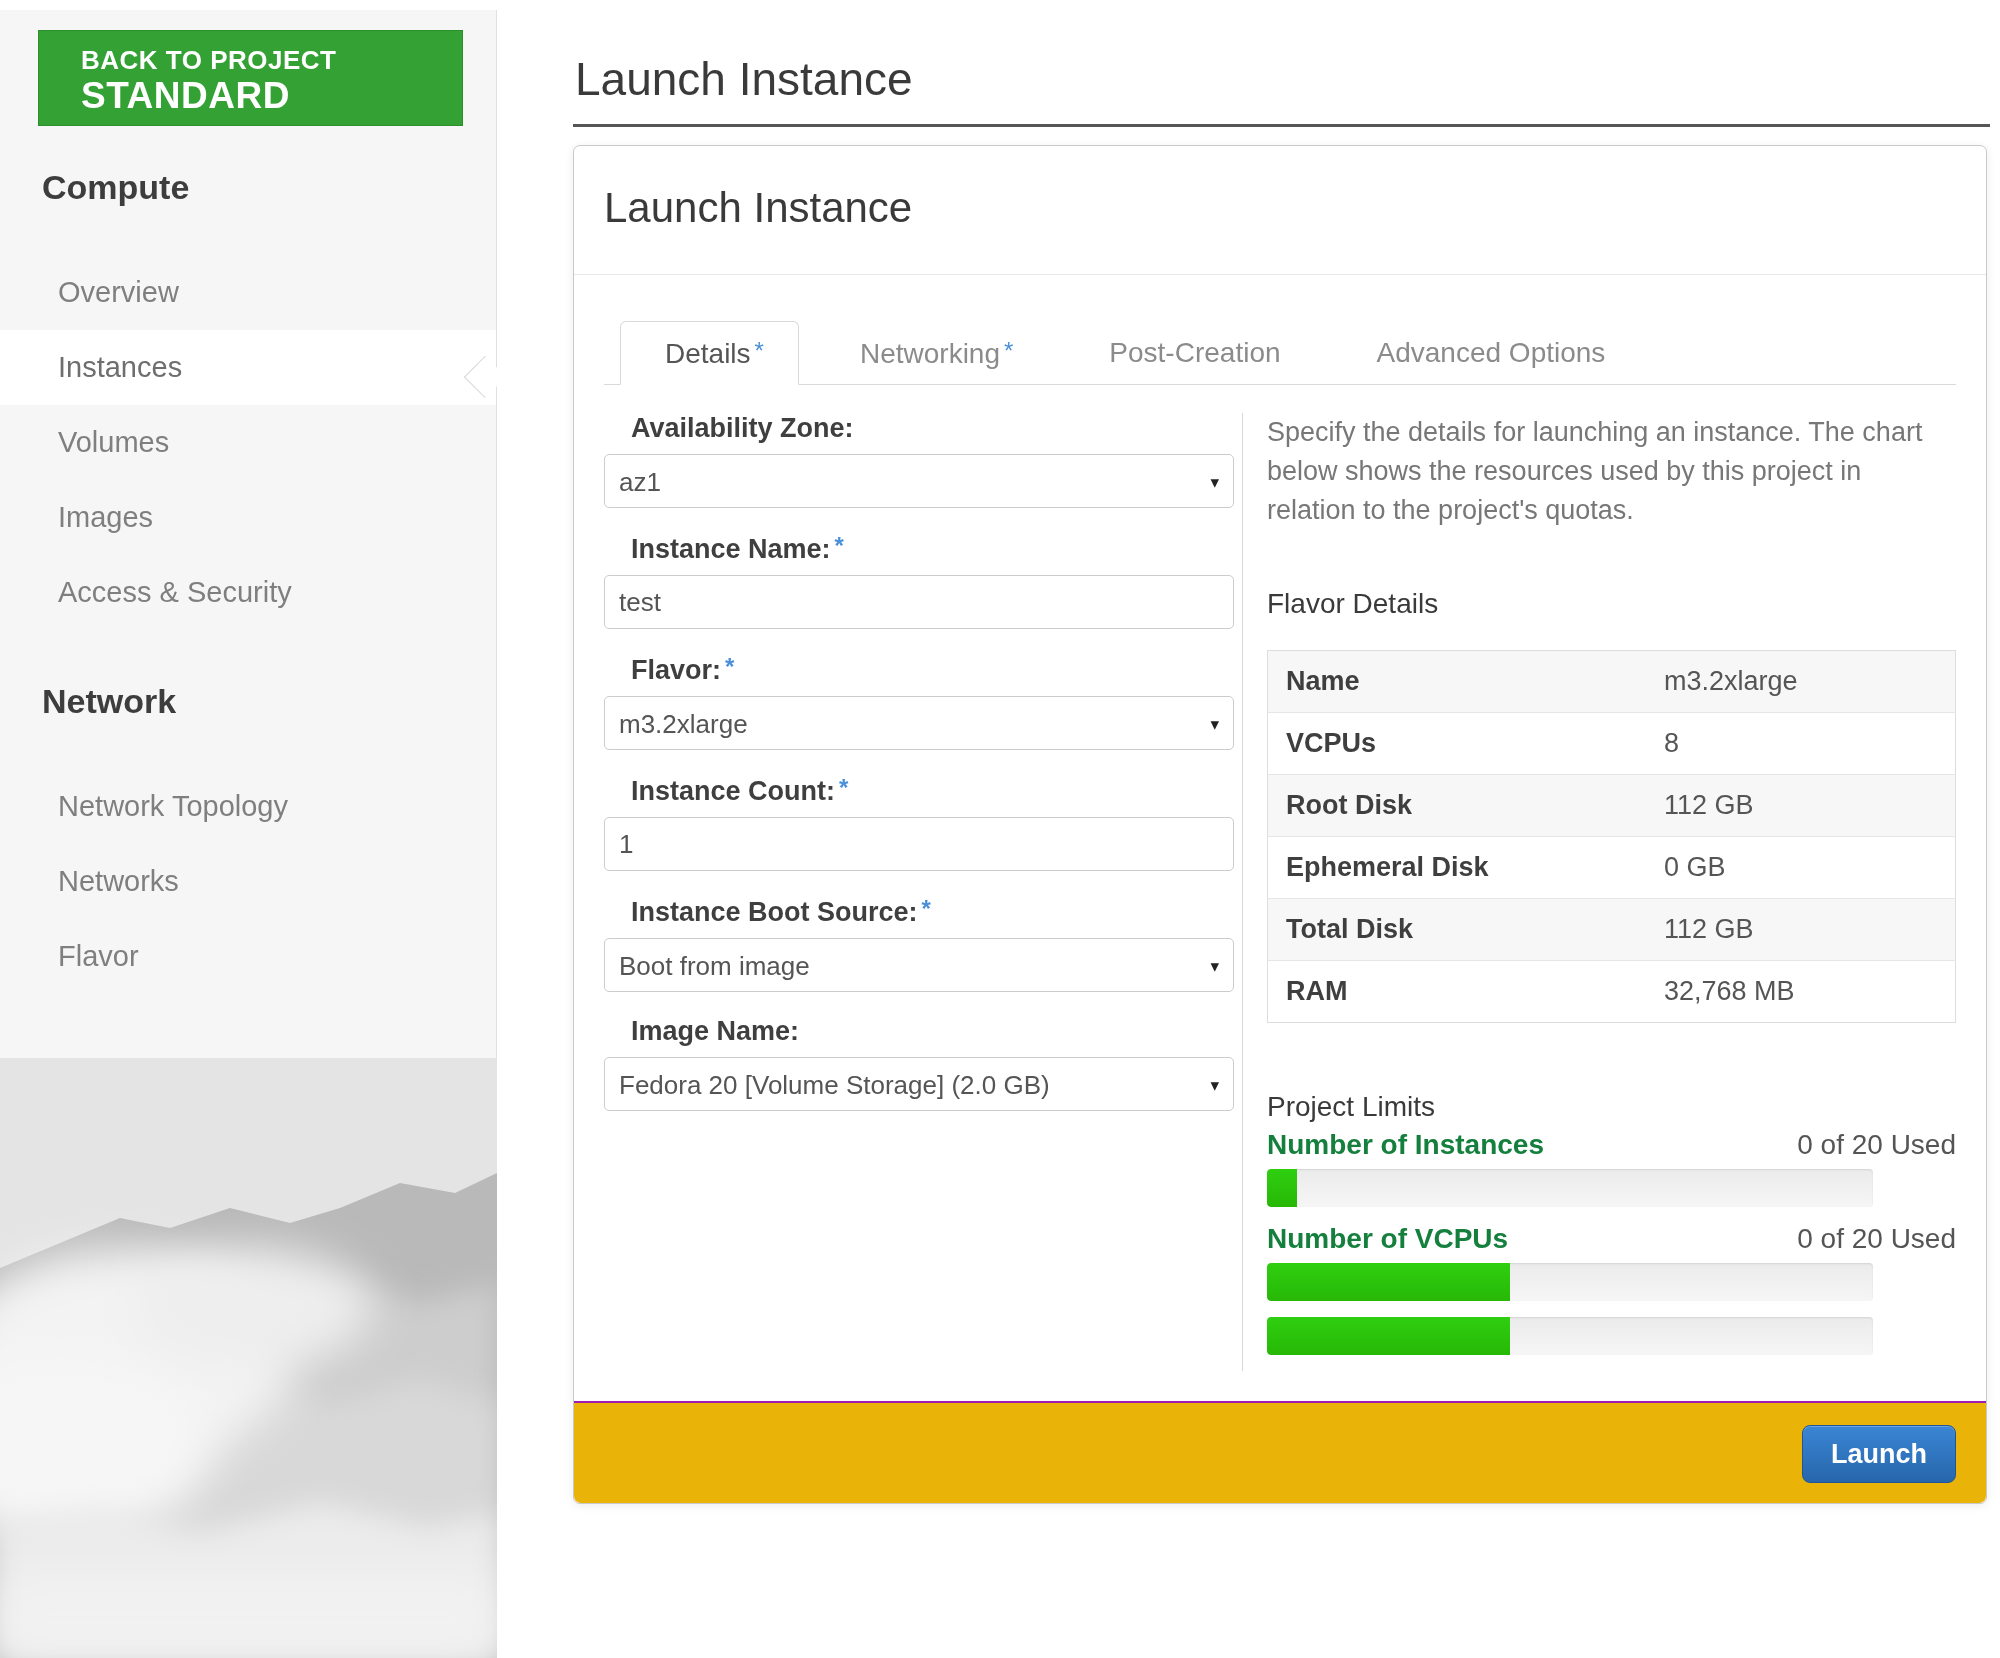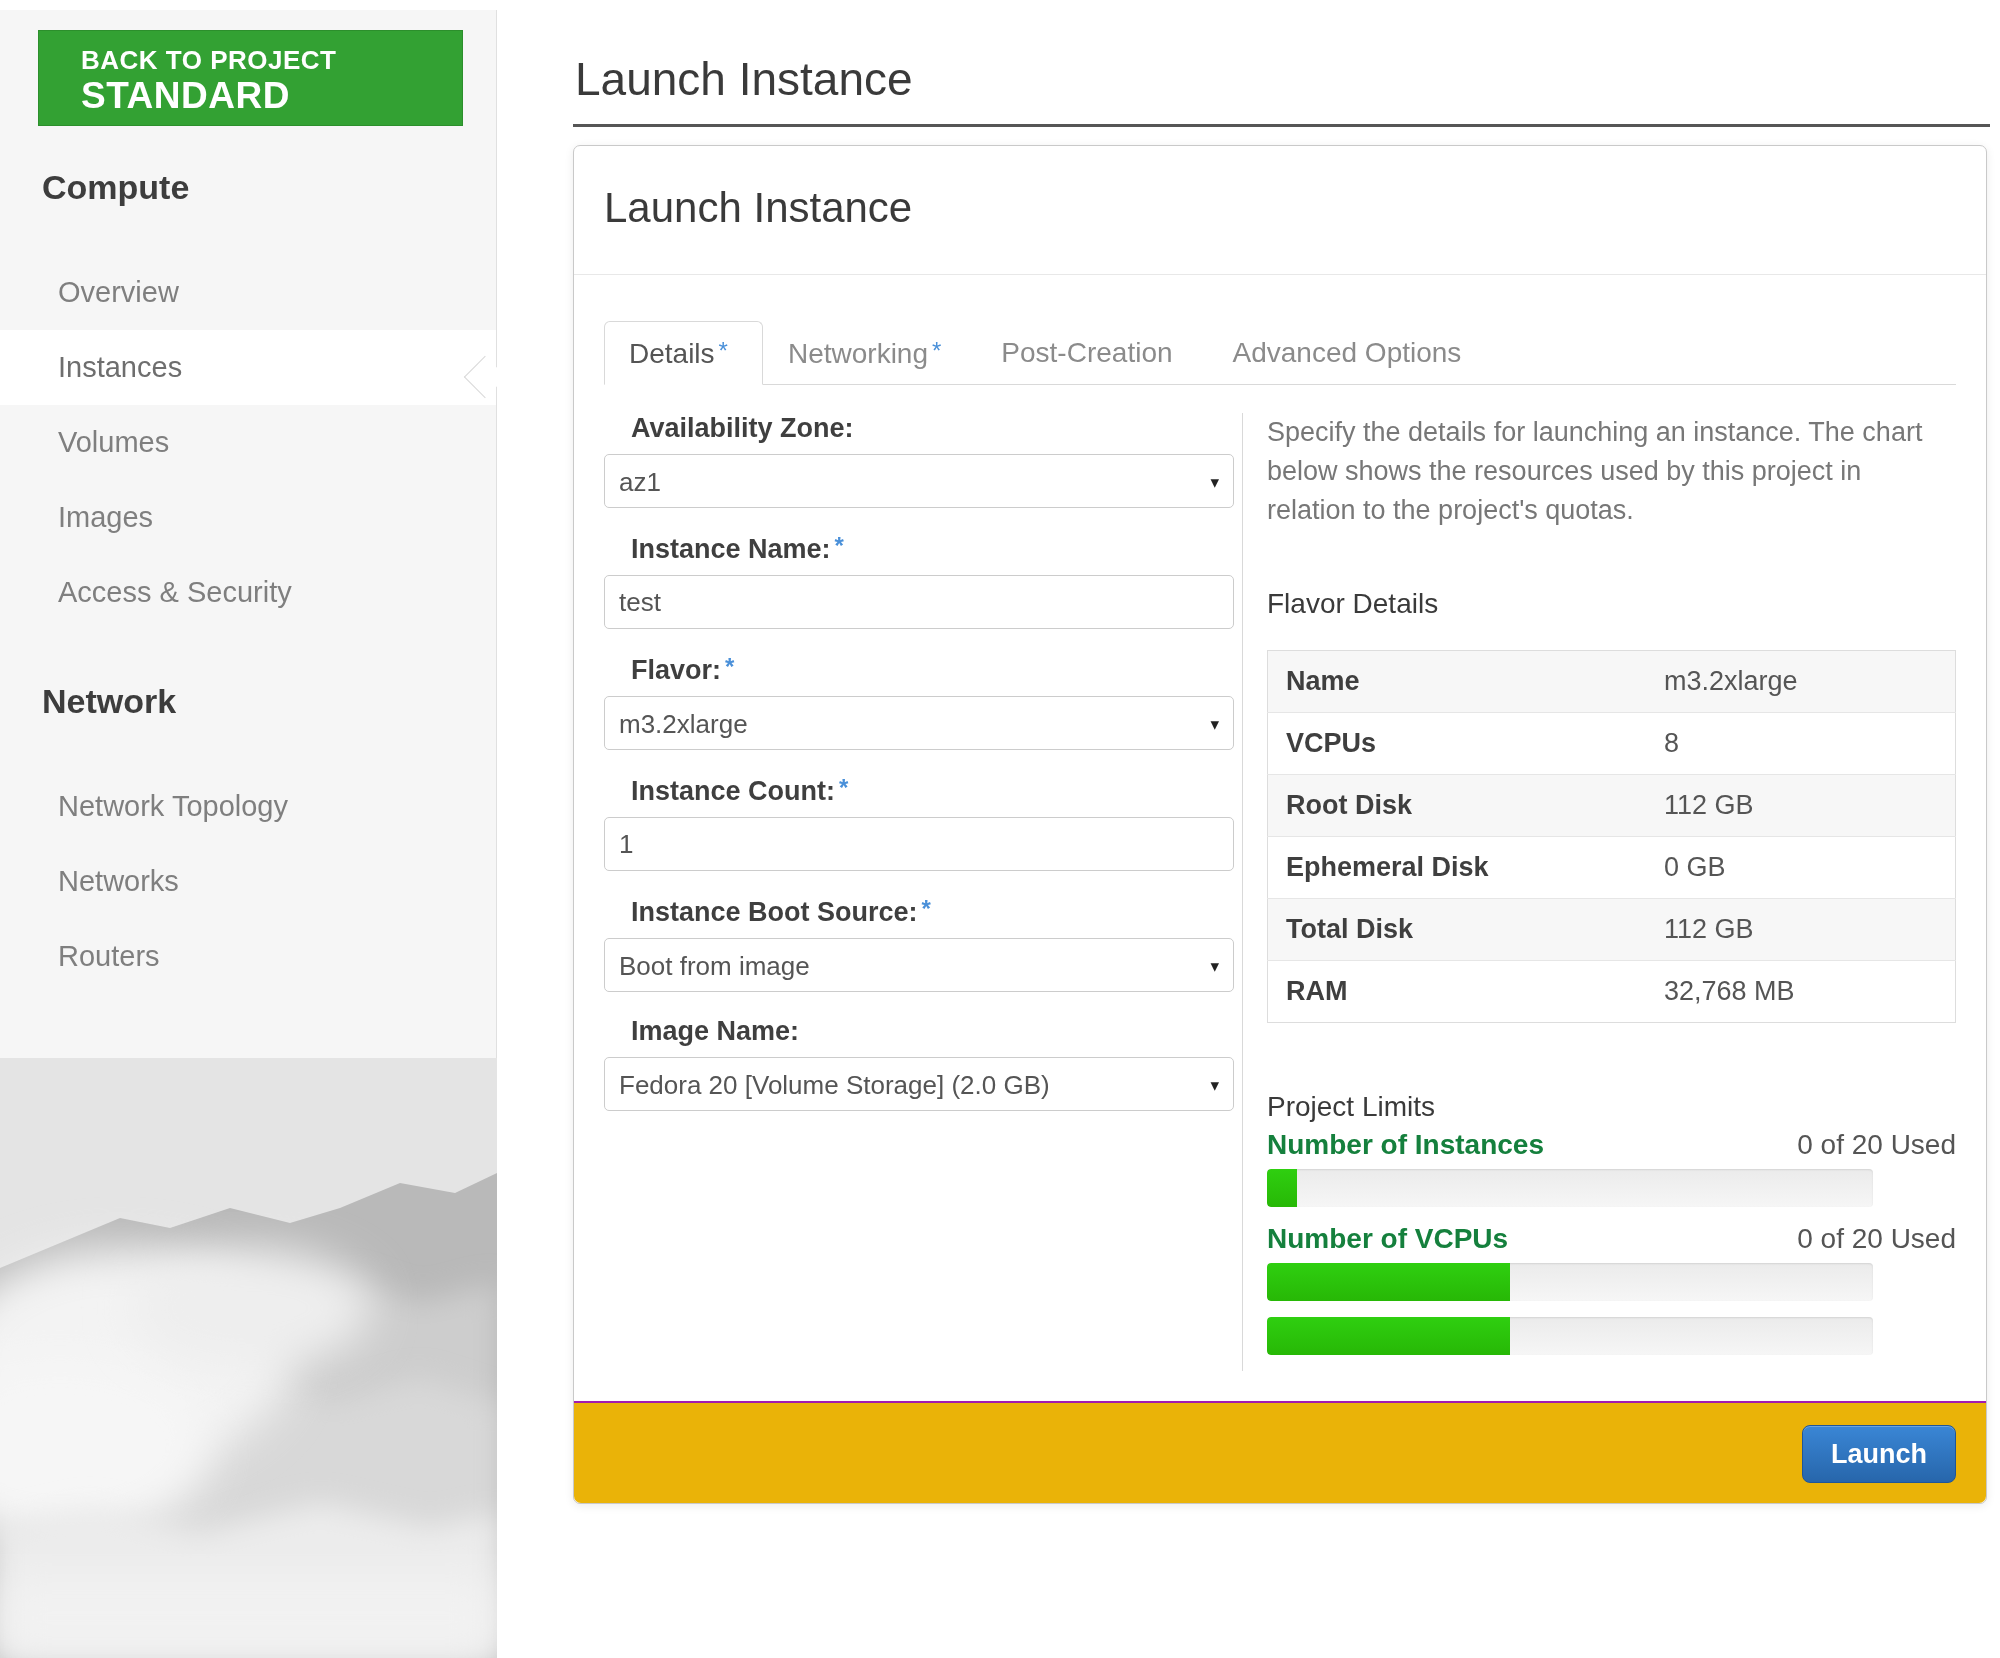--- a/index.html
+++ b/index.html
@@ -38,22 +38,22 @@
   .modal { position:relative; margin:18px 0 0 75px; width:1414px;
            background:#ffffff; border:1px solid #c9c9c9; border-radius:7px;
            box-shadow:0 2px 10px rgba(0,0,0,.08); }
   .modal-header { padding:38px 30px 42px 30px; border-bottom:1px solid #e8e8e8; }
   .modal-title { font-size:42px; font-weight:400; color:#3a3a3a; }
 
   .modal-body { padding:46px 30px 30px 30px; }
 
   
   .tabs { display:flex; border-bottom:1px solid #d9d9d9; }
-  .tab { padding:15px 34px 14px 24px; font-size:28px; color:#8b8b8b; cursor:pointer;
-         border:1px solid transparent; margin-bottom:-1px; white-space:nowrap; }
+  .tab { padding:15px 34px 14px 44px; font-size:28px; color:#8b8b8b; cursor:pointer;
+         border:1px solid transparent; margin-bottom:-1px; white-space:nowrap;margin-left:16px; }
   .tab.active { background:#ffffff; color:#555555; border-color:#d9d9d9;
                 border-bottom-color:#ffffff; border-radius:6px 6px 0 0; }
   .req { color:#4a90d9; font-size:24px; vertical-align:4px; padding-left:4px; }
 
   
   .cols { display:flex; margin-top:28px; }
   .col-form { width:630px; flex:0 0 630px; }
   .col-help { flex:1 1 auto; margin-left:8px; border-left:1px solid #d9d9d9; padding-left:24px; }
 
   .form-group { margin-bottom:24px; }
@@ -113,21 +113,21 @@
     <div class="side-item">Overview</div>
     <div class="side-item active">Instances</div>
     <div class="side-item">Volumes</div>
     <div class="side-item">Images</div>
     <div class="side-item">Access &amp; Security</div>
 
     <div class="side-header second">Network</div>
 
     <div class="side-item">Network Topology</div>
     <div class="side-item">Networks</div>
-    <div class="side-item">Routers</div>
+    <div class="side-item">Flavor</div>
 
     <div class="side-photo">
       <svg width="497" height="600" viewBox="0 0 497 600" xmlns="http://www.w3.org/2000/svg">
         <defs>
           <filter id="soft" x="-30%" y="-30%" width="160%" height="160%">
               <feGaussianBlur stdDeviation="14"></feGaussianBlur>
             </filter>
           <filter id="soft2" x="-30%" y="-30%" width="160%" height="160%">
               <feGaussianBlur stdDeviation="22"></feGaussianBlur>
             </filter>

